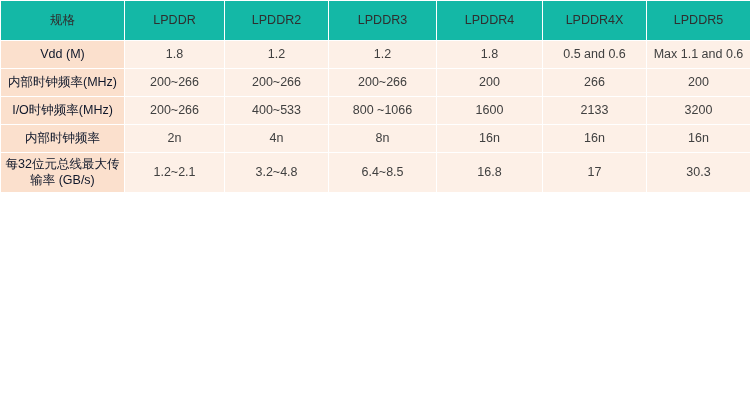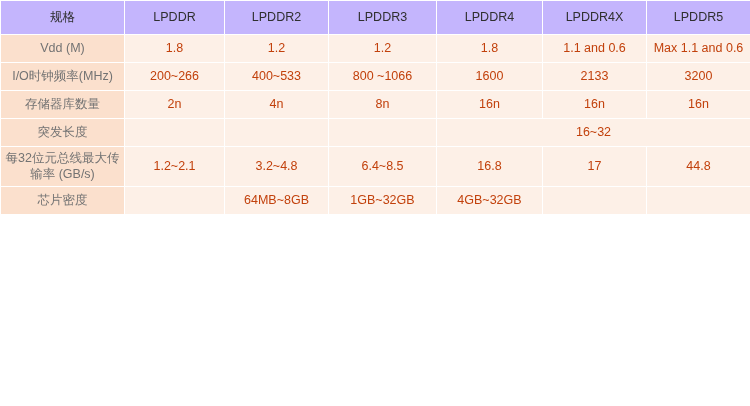--- a/index.html
+++ b/index.html
@@ -30,36 +30,36 @@
     border: 1px solid #ffffff;
     text-align: center;
     vertical-align: middle;
     font-size: 12.5px;
     font-weight: normal;
     line-height: 1.25;
     padding: 4px 3px;
     box-sizing: border-box;
   }
   thead th {
-    background: #c4b5fd;
+    background: #14b8a6;
     color: #2f2f2f;
     font-weight: bold;
     font-size: 13px;
-    height: 34px;
+    height: 40px;
   }
   tbody td {
     height: 28px;
   }
   tbody td.label {
     background: #fbe0cd;
-    color: #737373;
+    color: #0f172a;
   }
   tbody td.val {
     background: #fdf0e7;
-    color: #c2410c;
+    color: #404040;
   }
   tbody td.empty {
     background: #fdf0e7;
   }
   tbody tr.tall td { height: 40px; }
 </style>
 </head>
 <body>
 
 <table id="spec-table">
@@ -84,71 +84,64 @@
     </tr>
   </thead>
   <tbody>
 
     <tr>
       <td class="label">Vdd (M)</td>
       <td class="val">1.8</td>
       <td class="val">1.2</td>
       <td class="val">1.2</td>
       <td class="val">1.8</td>
-      <td class="val">1.1 and 0.6</td>
+      <td class="val">0.5 and 0.6</td>
       <td class="val">Max 1.1 and 0.6</td>
     </tr>
 
+    <tr>
+      <td class="label">内部时钟频率(MHz)</td>
+      <td class="val">200~266</td>
+      <td class="val">200~266</td>
+      <td class="val">200~266</td>
+      <td class="val">200</td>
+      <td class="val">266</td>
+      <td class="val">200</td>
+    </tr>
 
     <tr>
       <td class="label">I/O时钟频率(MHz)</td>
       <td class="val">200~266</td>
       <td class="val">400~533</td>
       <td class="val">800 ~1066</td>
       <td class="val">1600</td>
       <td class="val">2133</td>
       <td class="val">3200</td>
     </tr>
 
     <tr>
-      <td class="label">存储器库数量</td>
+      <td class="label">内部时钟频率</td>
       <td class="val">2n</td>
       <td class="val">4n</td>
       <td class="val">8n</td>
       <td class="val">16n</td>
       <td class="val">16n</td>
       <td class="val">16n</td>
     </tr>
 
-    <tr>
-      <td class="label">突发长度</td>
-      <td class="empty"></td>
-      <td class="empty"></td>
-      <td class="empty"></td>
-      <td class="val" colspan="3">16~32</td>
-    </tr>
 
 
     <tr class="tall">
       <td class="label">每32位元总线最大传输率 (GB/s)</td>
       <td class="val">1.2~2.1</td>
       <td class="val">3.2~4.8</td>
       <td class="val">6.4~8.5</td>
       <td class="val">16.8</td>
       <td class="val">17</td>
-      <td class="val">44.8</td>
+      <td class="val">30.3</td>
     </tr>
 
 
-    <tr>
-      <td class="label">芯片密度</td>
-      <td class="empty"></td>
-      <td class="val">64MB~8GB</td>
-      <td class="val">1GB~32GB</td>
-      <td class="val">4GB~32GB</td>
-      <td class="empty"></td>
-      <td class="empty"></td>
-    </tr>
 
 
 
   </tbody>
 </table>
 
 </body></html>

